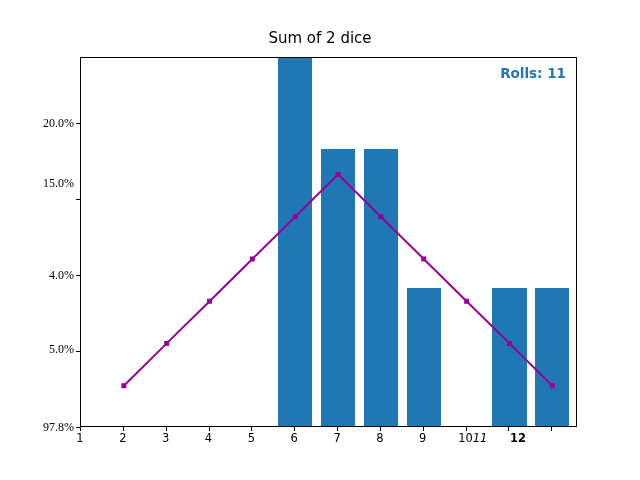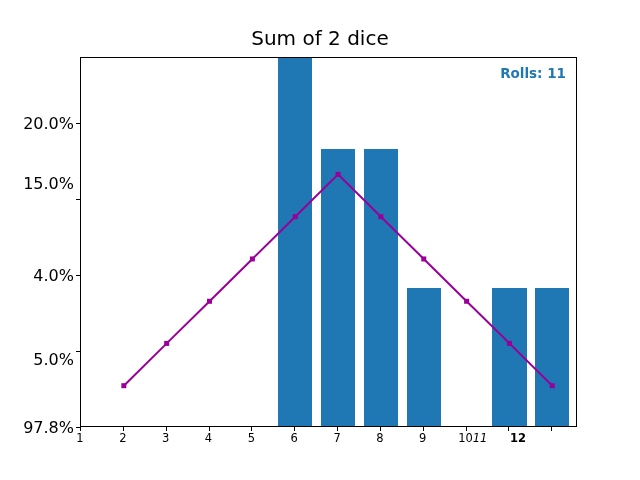--- a/index.html
+++ b/index.html
@@ -18,21 +18,21 @@
     width: 640px;
     height: 480px;
     background: #ffffff;
   }
   #chart-title {
     position: absolute;
     left: 0;
     top: 28px;
     width: 640px;
     text-align: center;
-    font-size: 20px;
+    font-size: 15px;
     color: #000000;
     line-height: 20px;
   }
   
   #plot-area {
     position: absolute;
     left: 80px;
     top: 57px;
     width: 497px;
     height: 370px;
@@ -70,24 +70,25 @@
     font-size: 13.5px;
     font-weight: bold;
     color: #1f77b4;
     z-index: 5;
     text-align: center;
   }
   .ytick-label {
     position: absolute;
     right: 0;
     text-align: right;
-    font-size: 16px;
+    font-size: 12px;
     color: #000000;
     transform: translateY(-50%);
     white-space: nowrap;
+    font-family: Liberation Serif, serif;
   }
   #ytick-labels {
     position: absolute;
     left: 0px;
     top: 0px;
     width: 74px;
     height: 480px;
   }
   .ytick-mark {
     position: absolute;
@@ -115,21 +116,21 @@
 </style>
 </head>
 <body>
 
 <div id="figure">
 
   <div id="chart-title">Sum of 2 dice</div>
 
   <div id="ytick-labels">
       <div class="ytick-label" style="top: 427px;">97.8%</div>
-      <div class="ytick-label" style="top: 359px;">5.0%</div>
+      <div class="ytick-label" style="top: 349px;">5.0%</div>
       <div class="ytick-label" style="top: 274.862px;">4.0%</div>
       <div class="ytick-label" style="top: 183px;">15.0%</div>
       <div class="ytick-label" style="top: 122.724px;">20.0%</div>
     </div>
   <div id="ytick-marks">
       <div class="ytick-mark" style="top: 427px;"></div>
       <div class="ytick-mark" style="top: 350.931px;"></div>
       <div class="ytick-mark" style="top: 274.862px;"></div>
       <div class="ytick-mark" style="top: 198.793px;"></div>
       <div class="ytick-mark" style="top: 122.724px;"></div>

